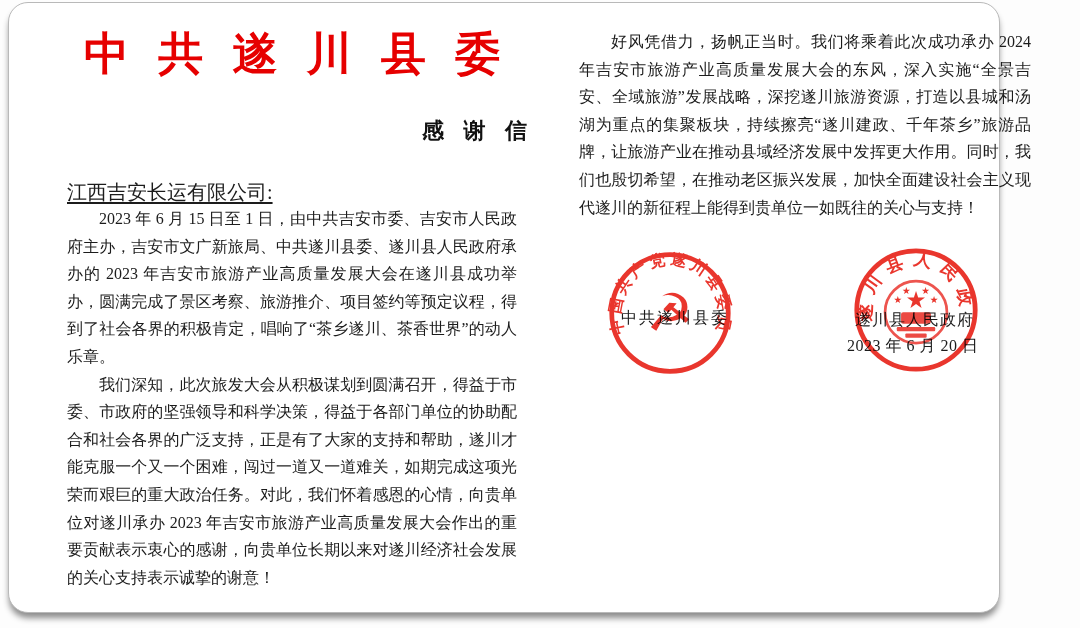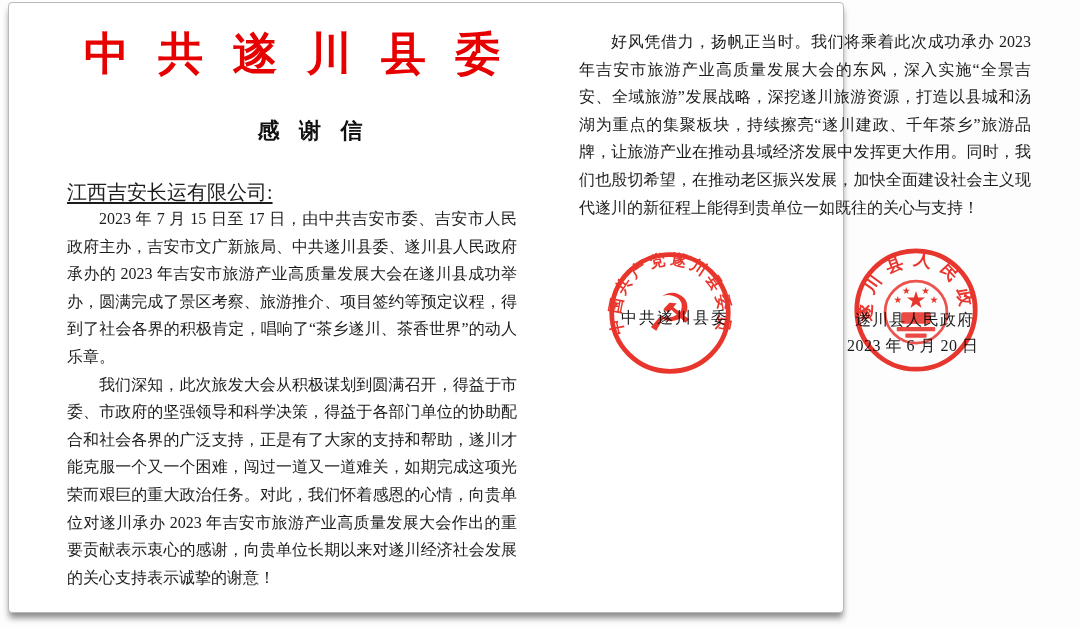--- a/index.html
+++ b/index.html
@@ -1,32 +1,32 @@
 <!DOCTYPE html>
 <html><head>
 <meta charset="utf-8">
 <style>
   * { margin:0; padding:0; box-sizing:border-box; }
   html,body { width:1080px; height:628px; background:#fdfdfd; overflow:hidden;
               font-family:"Liberation Serif","DejaVu Serif",serif; }
   .page {
-    position:absolute; left:8px; top:2px; width:836px; height:611px;
-    background:#ffffff; border:1px solid #b9b9b9; border-radius:4px;
+    position:absolute; left:8px; top:2px; width:992px; height:611px;
+    background:#ffffff; border:1px solid #b9b9b9; border-radius:20px;
     box-shadow:0 6px 6px -1px rgba(0,0,0,0.45);
   }
   
   .letterhead {
     position:absolute; left:58px; top:22px; width:450px;
     text-align:center; color:#e60000; font-weight:bold; font-size:45px;
     letter-spacing:9px; line-height:58px; white-space:nowrap;
   }
   .letterhead span { margin-right:-9px; }
   .letter-title {
-    position:absolute; left:76px; top:113px; width:450px;
-    text-align:center; color:#111; font-weight:bold; font-size:22px;
+    position:absolute; left:68px; top:113px; width:450px;
+    text-align:right; color:#111; font-weight:bold; font-size:22px;
     letter-spacing:7px; line-height:30px;
   }
   .letter-title span { margin-right:-7px; }
   .recipient {
     position:absolute; left:58px; top:176px; width:450px;
     font-size:20px; color:#1c1c1c; line-height:26px;
   }
   .recipient span { text-decoration:underline; text-underline-offset:3px; }
   .body-left  { position:absolute; left:58px;  top:202px; width:450px; }
   .body-right { position:absolute; left:570px; top:25px;  width:452px; }
@@ -55,26 +55,26 @@
 
   <div class="letter-title">
     <span>感 谢 信</span>
   </div>
 
   <div class="recipient">
     <span>江西吉安长运有限公司:</span>
   </div>
 
   <div class="body-left">
-    <p>2023 年 7 月 15 日至 17 日，由中共吉安市委、吉安市人民政府主办，吉安市文广新旅局、中共遂川县委、遂川县人民政府承办的 2023 年吉安市旅游产业高质量发展大会在遂川县成功举办，圆满完成了景区考察、旅游推介、项目签约等预定议程，得到了社会各界的积极肯定，唱响了“茶乡遂川、茶香世界”的动人乐章。</p>
+    <p>2023 年 6 月 15 日至 1 日，由中共吉安市委、吉安市人民政府主办，吉安市文广新旅局、中共遂川县委、遂川县人民政府承办的 2023 年吉安市旅游产业高质量发展大会在遂川县成功举办，圆满完成了景区考察、旅游推介、项目签约等预定议程，得到了社会各界的积极肯定，唱响了“茶乡遂川、茶香世界”的动人乐章。</p>
     <p>我们深知，此次旅发大会从积极谋划到圆满召开，得益于市委、市政府的坚强领导和科学决策，得益于各部门单位的协助配合和社会各界的广泛支持，正是有了大家的支持和帮助，遂川才能克服一个又一个困难，闯过一道又一道难关，如期完成这项光荣而艰巨的重大政治任务。对此，我们怀着感恩的心情，向贵单位对遂川承办 2023 年吉安市旅游产业高质量发展大会作出的重要贡献表示衷心的感谢，向贵单位长期以来对遂川经济社会发展的关心支持表示诚挚的谢意！</p>
   </div>
 
   <div class="body-right">
-    <p>好风凭借力，扬帆正当时。我们将乘着此次成功承办 2023 年吉安市旅游产业高质量发展大会的东风，深入实施“全景吉安、全域旅游”发展战略，深挖遂川旅游资源，打造以县城和汤湖为重点的集聚板块，持续擦亮“遂川建政、千年茶乡”旅游品牌，让旅游产业在推动县域经济发展中发挥更大作用。同时，我们也殷切希望，在推动老区振兴发展，加快全面建设社会主义现代遂川的新征程上能得到贵单位一如既往的关心与支持！</p>
+    <p>好风凭借力，扬帆正当时。我们将乘着此次成功承办 2024 年吉安市旅游产业高质量发展大会的东风，深入实施“全景吉安、全域旅游”发展战略，深挖遂川旅游资源，打造以县城和汤湖为重点的集聚板块，持续擦亮“遂川建政、千年茶乡”旅游品牌，让旅游产业在推动县域经济发展中发挥更大作用。同时，我们也殷切希望，在推动老区振兴发展，加快全面建设社会主义现代遂川的新征程上能得到贵单位一如既往的关心与支持！</p>
   </div>
 
   <div class="sig sig-party">中共遂川县委</div>
   <div class="sig sig-gov">遂川县人民政府</div>
   <div class="sig sig-date">2023 年 6 月 20 日</div>
 
   <svg class="seal seal-party" width="126" height="126" viewBox="0 0 120 120">
     <circle cx="60" cy="60" r="55.5" fill="none" stroke="#e8261d" stroke-width="4.5"></circle>
     <path id="partyArc" d="M 17.6,81.2 A 47,47 0 1 1 102.4,81.2" fill="none"></path>
     <text font-size="15" fill="#e8261d" font-weight="bold" letter-spacing="3.5">

